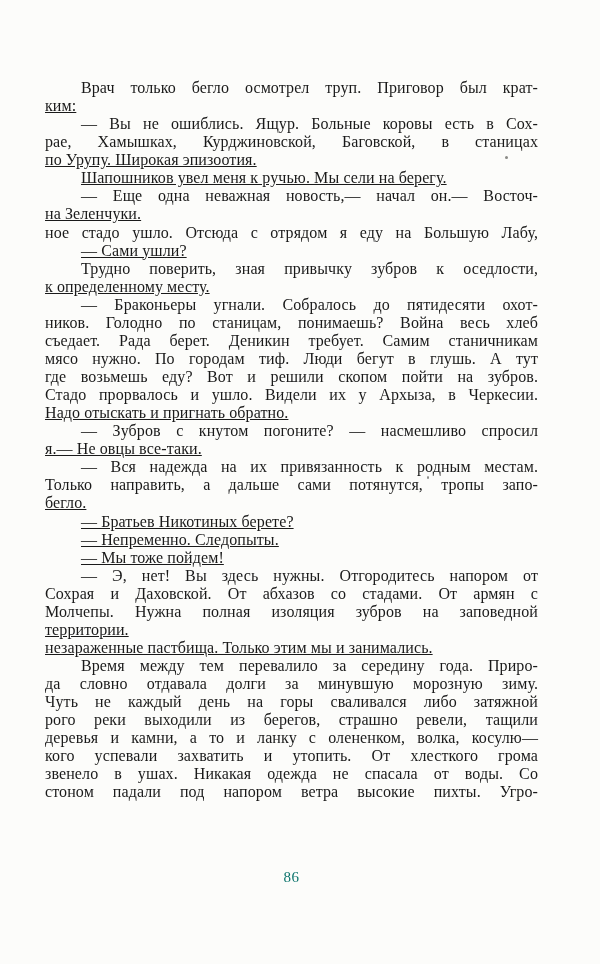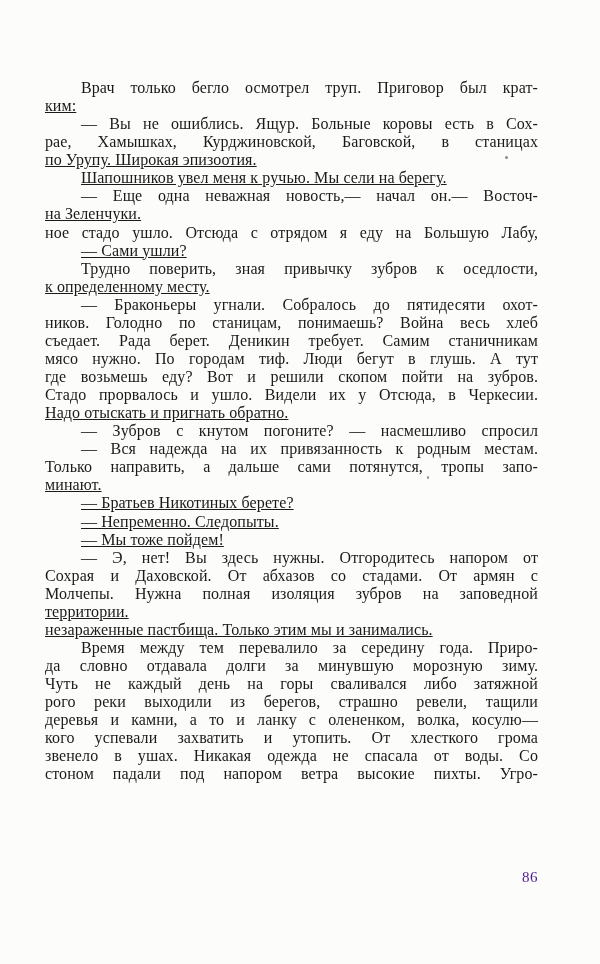--- a/index.html
+++ b/index.html
@@ -40,24 +40,24 @@
     text-decoration: underline;
   }
   .line.indent {
     text-indent: 36px;
   }
   .page-number {
     position: absolute;
     left: 45px;
     top: 869px;
     width: 493px;
-    text-align: right;
+    text-align: center;
     font-size: 15px;
     letter-spacing: 0.5px;
-    color: #4c1d95;
+    color: #0f766e;
   }
   .speck {
     position: absolute;
     background: #8a8a86;
     border-radius: 50%;
   }
   .speck-1 { left: 505px; top: 156px; width: 3px; height: 3px; }
   .speck-2 { left: 427px; top: 476px; width: 2px; height: 3px; }
 </style>
 </head>
@@ -75,26 +75,27 @@
       <div class="line end">на Зеленчуки.</div>
       <div class="line">ное стадо ушло. Отсюда с отрядом я еду на Большую Лабу,</div>
       <div class="line indent end">— Сами ушли?</div>
       <div class="line indent">Трудно поверить, зная привычку зубров к оседлости,</div>
       <div class="line end">к определенному месту.</div>
       <div class="line indent">— Браконьеры угнали. Собралось до пятидесяти охот-</div>
       <div class="line">ников. Голодно по станицам, понимаешь? Война весь хлеб</div>
       <div class="line">съедает. Рада берет. Деникин требует. Самим станичникам</div>
       <div class="line">мясо нужно. По городам тиф. Люди бегут в глушь. А тут</div>
       <div class="line">где возьмешь еду? Вот и решили скопом пойти на зубров.</div>
-      <div class="line">Стадо прорвалось и ушло. Видели их у Отсюда, в Черкесии.</div>
+      <div class="line">Стадо прорвалось и ушло. Видели их у Архыза, в Черкесии.</div>
       <div class="line end">Надо отыскать и пригнать обратно.</div>
       <div class="line indent">— Зубров с кнутом погоните? — насмешливо спросил</div>
+      <div class="line end">я.— Не овцы все-таки.</div>
       <div class="line indent">— Вся надежда на их привязанность к родным местам.</div>
       <div class="line">Только направить, а дальше сами потянутся, тропы запо-</div>
-      <div class="line end">минают.</div>
+      <div class="line end">бегло.</div>
       <div class="line indent end">— Братьев Никотиных берете?</div>
       <div class="line indent end">— Непременно. Следопыты.</div>
       <div class="line indent end">— Мы тоже пойдем!</div>
       <div class="line indent">— Э, нет! Вы здесь нужны. Отгородитесь напором от</div>
       <div class="line">Сохрая и Даховской. От абхазов со стадами. От армян с</div>
       <div class="line">Молчепы. Нужна полная изоляция зубров на заповедной</div>
       <div class="line end">территории.</div>
       <div class="line end">незараженные пастбища. Только этим мы и занимались.</div>
       <div class="line indent">Время между тем перевалило за середину года. Приро-</div>
       <div class="line">да словно отдавала долги за минувшую морозную зиму.</div>

